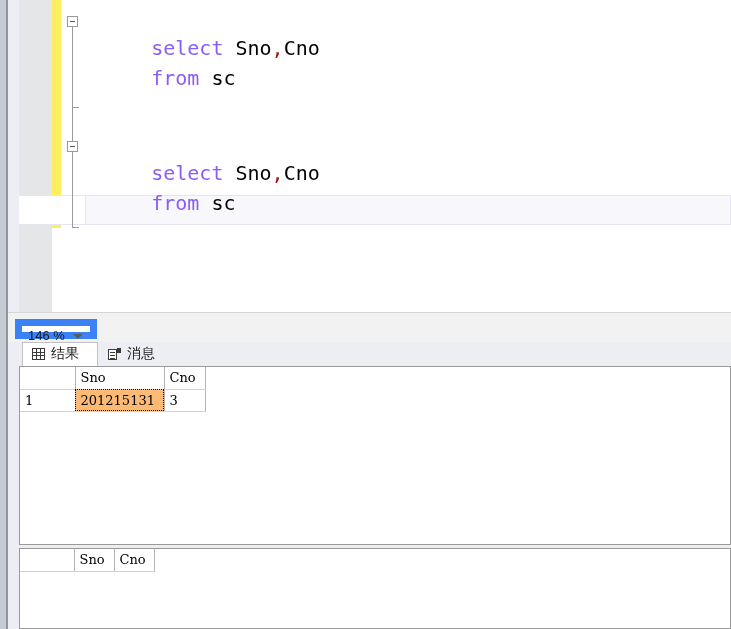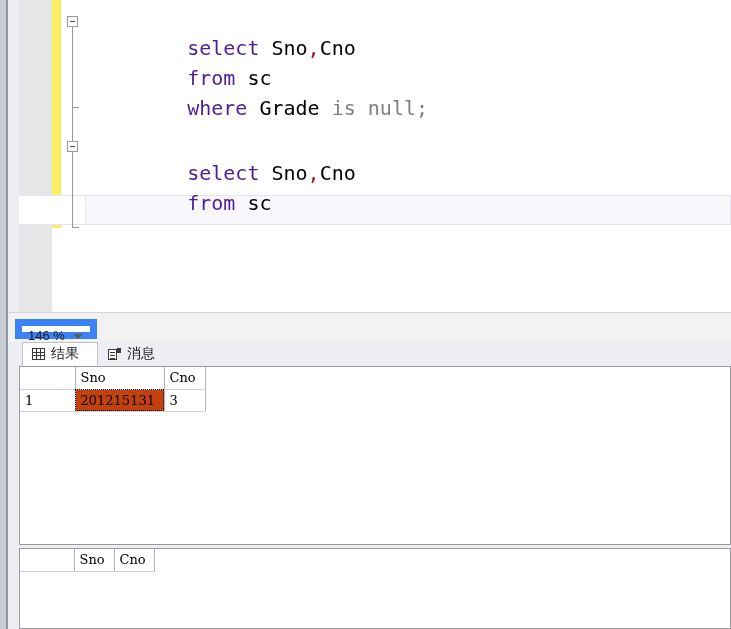--- a/index.html
+++ b/index.html
@@ -94,21 +94,21 @@
   .code-line {
     position: absolute;
     left: 84px;
     white-space: pre;
     font-family: "DejaVu Sans Mono", "Liberation Mono", monospace;
     font-size: 20px;
     line-height: 30px;
     letter-spacing: 0px;
     color: #000000;
   }
-  .kw   { color: #4c1d95; margin-left: 36px; }
+  .kw   { color: #8b5cf6; }
   .plain{ color: #000000; }
   .punct{ color: #a31515; }
   .gray { color: #808080; }
 
   
   #current-line-band {
     position: absolute;
     left: 0px; top: 195px;
     width: 712px; height: 30px;
     background: #ffffff;
@@ -269,21 +269,21 @@
     box-sizing: border-box;
     white-space: nowrap;
     overflow: hidden;
   }
   .rgrid th { background: #ffffff; }
   .rgrid td.rownum {
     background: #ffffff;
     color: #000000;
   }
   .rgrid td.selected-cell {
-    background: #c2410c;
+    background: #fdba74;
     outline: 1px dotted #000000;
     outline-offset: -1px;
   }
 
   
   #grid1 .c-rownum { width: 55px; }
   #grid1 .c-sno    { width: 89px; }
   #grid1 .c-cno    { width: 41px; }
 
   
@@ -325,23 +325,20 @@
   <div class="fold-foot" style="left:53px; top:227px; width:7px;"></div>
 
   <div class="code-line" style="top:3px;">
     <span class="kw">select</span><span class="plain"> </span><span class="plain">Sno</span><span class="punct">,</span><span class="plain">Cno</span>
   </div>
 
   <div class="code-line" style="top:33px;">
     <span class="kw">from</span><span class="plain"> sc</span>
   </div>
 
-  <div class="code-line" style="top:63px;">
-    <span class="kw">where</span><span class="plain"> Grade </span><span class="gray">is null;</span>
-  </div>
 
   <div class="code-line" style="top:128px;">
     <span class="kw">select</span><span class="plain"> </span><span class="plain">Sno</span><span class="punct">,</span><span class="plain">Cno</span>
   </div>
 
   <div class="code-line" style="top:158px;">
     <span class="kw">from</span><span class="plain"> sc</span>
   </div>
 
 

